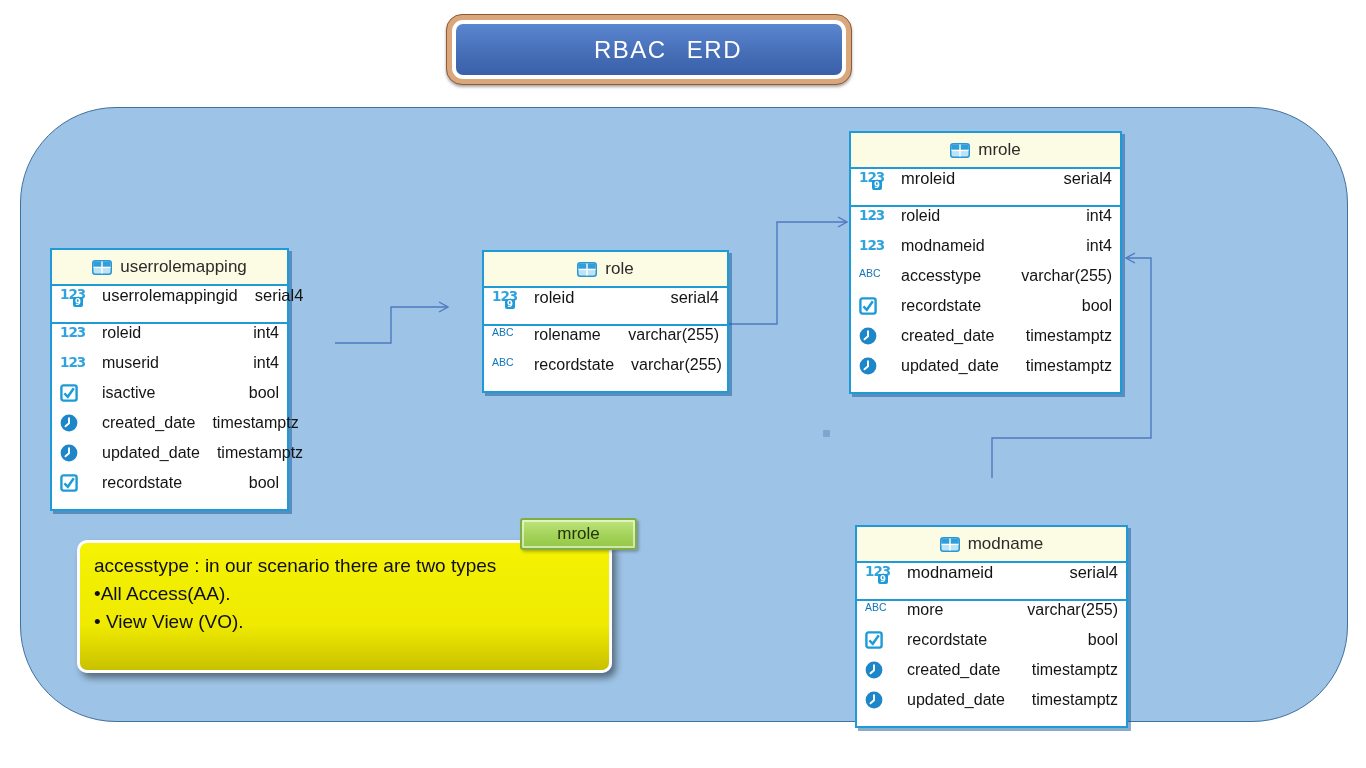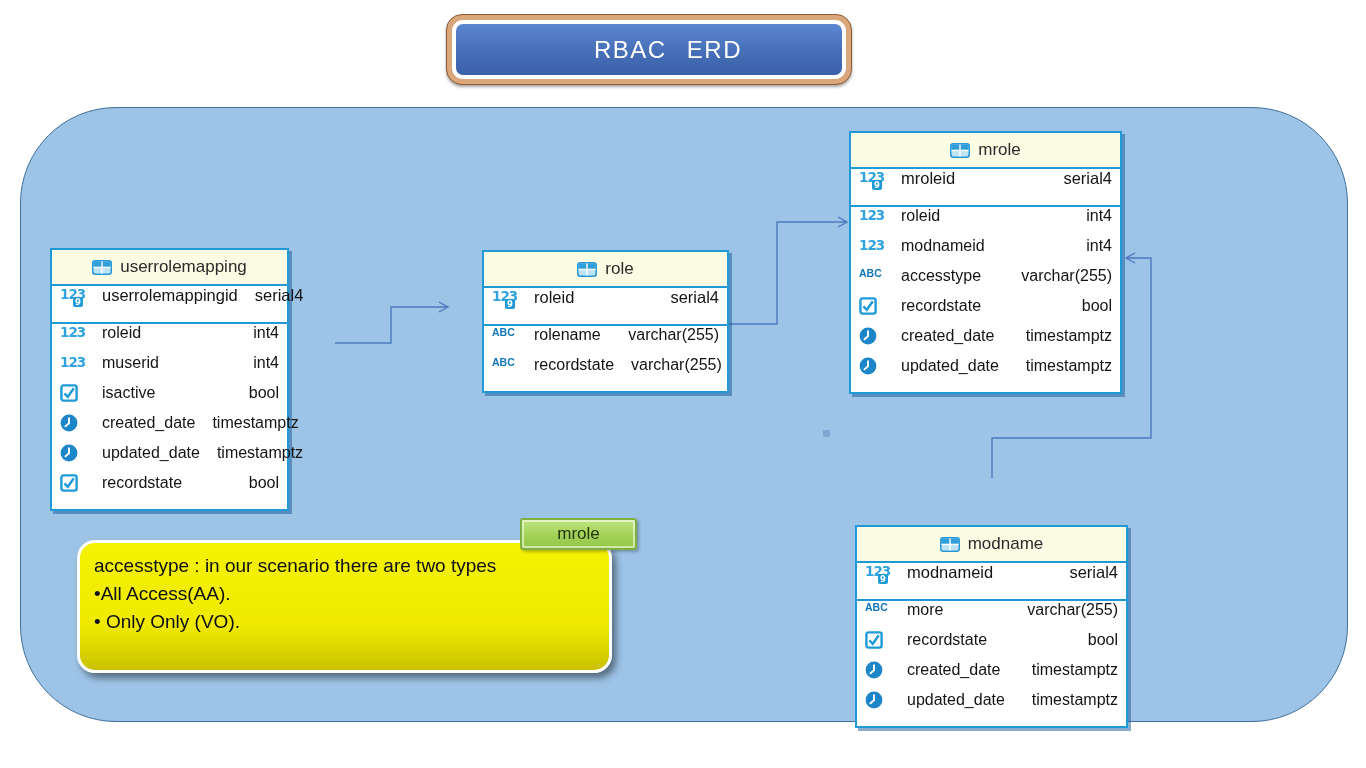--- a/index.html
+++ b/index.html
@@ -57,38 +57,38 @@
   .ic { width: 25px; flex: none; display: inline-flex; align-items: center; }
   .ic-num {
     color: #2FA3DF; font-weight: 700; font-size: 13.5px;
     letter-spacing: -1px; position: relative; font-family: "DejaVu Sans", sans-serif;
   }
   .ic-pk .pk-badge {
     position: absolute; right: 2px; bottom: -5px; width: 10px; height: 10px;
     background: #1E9BD7; color: #fff; font-size: 8.5px; line-height: 10px;
     text-align: center; border-radius: 2px; letter-spacing: 0; font-weight: 700;
   }
-  .ic-abc { color: #1276B8; font-weight: 700; font-size: 10.5px; letter-spacing: 0; }
+  .ic-abc { color: #1276B8; font-weight: 400; font-size: 10.5px; letter-spacing: 0; }
   .ic-bool svg, .ic-date svg { display: block; }
 
   
   .mrole-label {
     position: absolute; left: 520px; top: 518px; width: 117px; height: 32px;
     background: linear-gradient(180deg, #BEE47E 0%, #A3D258 55%, #94C748 100%);
     border: 2px solid #7FAF3E; border-radius: 3px;
     box-shadow: inset 0 0 0 2px rgba(255,255,255,.55), 2px 2px 3px rgba(0,0,0,.25);
     display: flex; align-items: center; justify-content: center;
     font-size: 17px; color: #223608; z-index: 6;
   }
 
   
   .note {
     position: absolute; left: 77px; top: 540px; width: 535px; height: 133px;
     background: linear-gradient(180deg, #F5F203 0%, #EFEA00 65%, #C9C100 100%);
-    border: 3px solid #ffffff; border-radius: 18px;
+    border: 3px solid #ffffff; border-radius: 10px;
     box-shadow: 4px 5px 7px rgba(0,0,0,.45);
     padding: 9px 12px 8px 14px; z-index: 5;
     font-size: 19px; line-height: 28px; color: #0e0e1c;
   }
 
   .stray-mark {
     position: absolute; left: 823px; top: 430px; width: 7px; height: 7px;
     background: rgba(60,100,160,.5); border-radius: 1px; opacity: .6; z-index: 2;
   }
 </style>
@@ -346,16 +346,16 @@
       </div>
   </div>
 
   <div class="mrole-label">
     <span>mrole</span>
   </div>
 
   <div class="note">
     <div>accesstype : in our scenario there are two types</div>
     <div>•All Access(AA).</div>
-    <div>• Only Only (VO).</div>
+    <div>• View View (VO).</div>
   </div>
 
 </div>
 
 </body></html>

